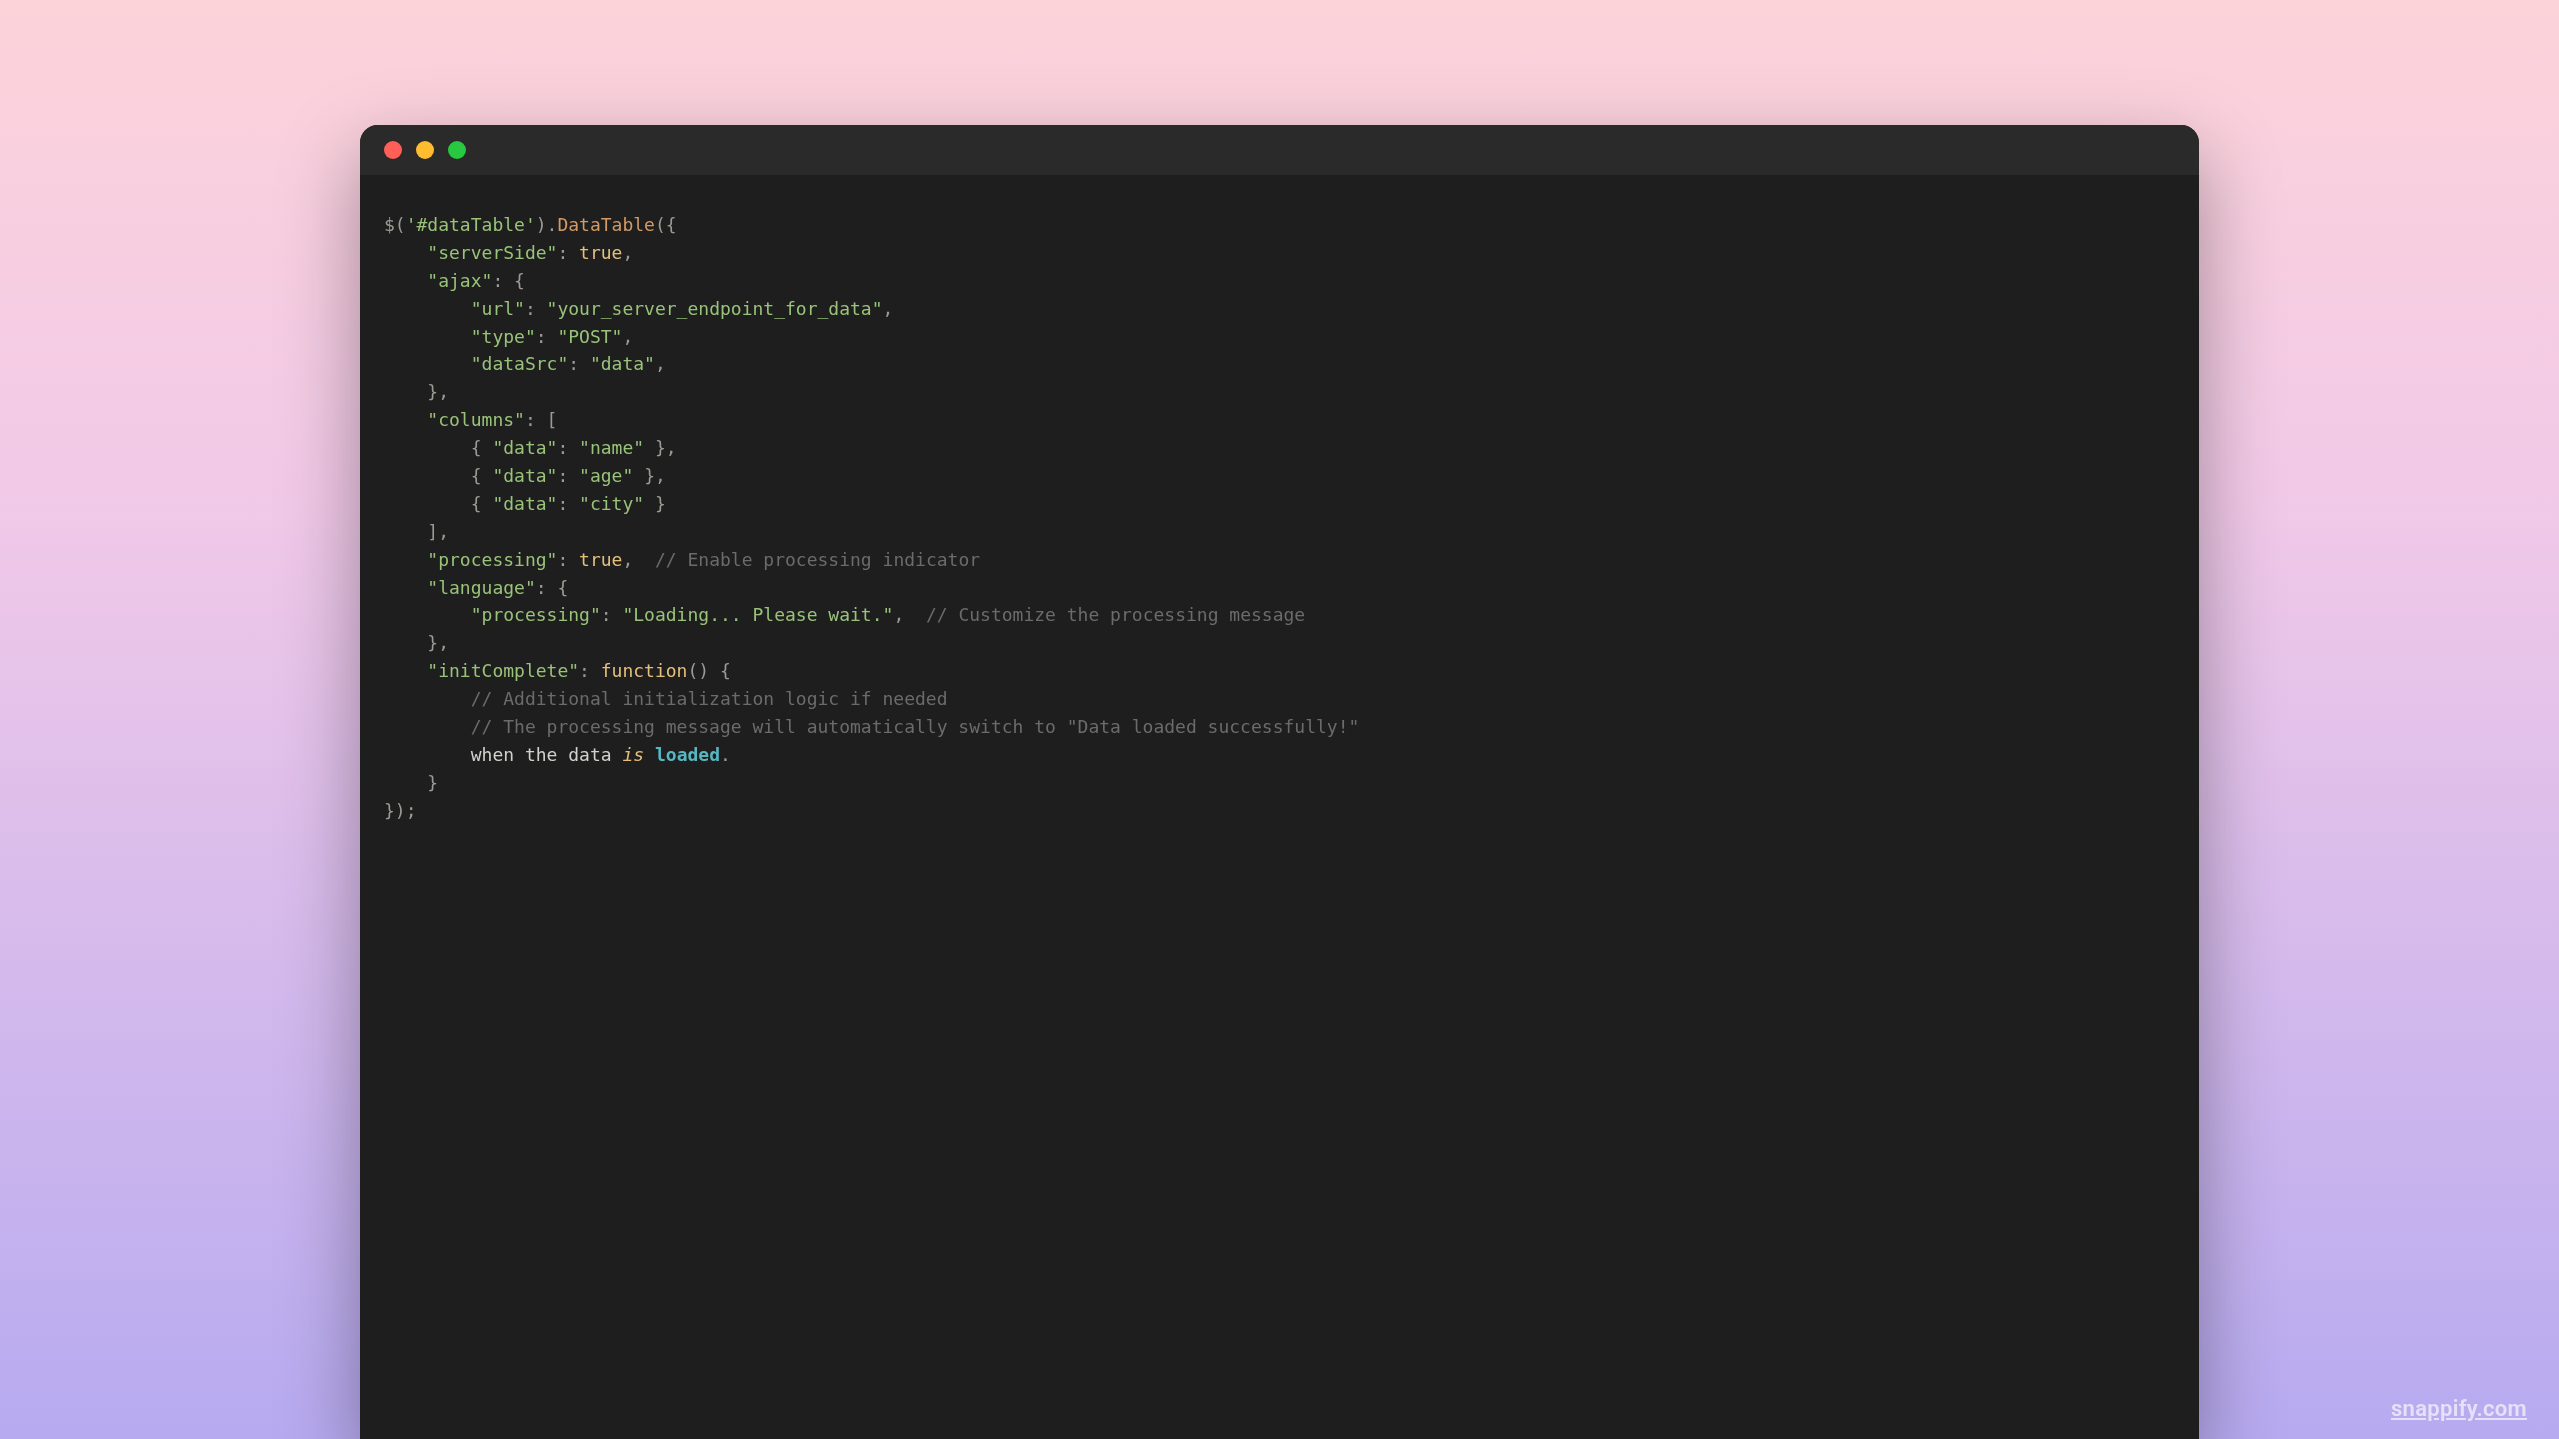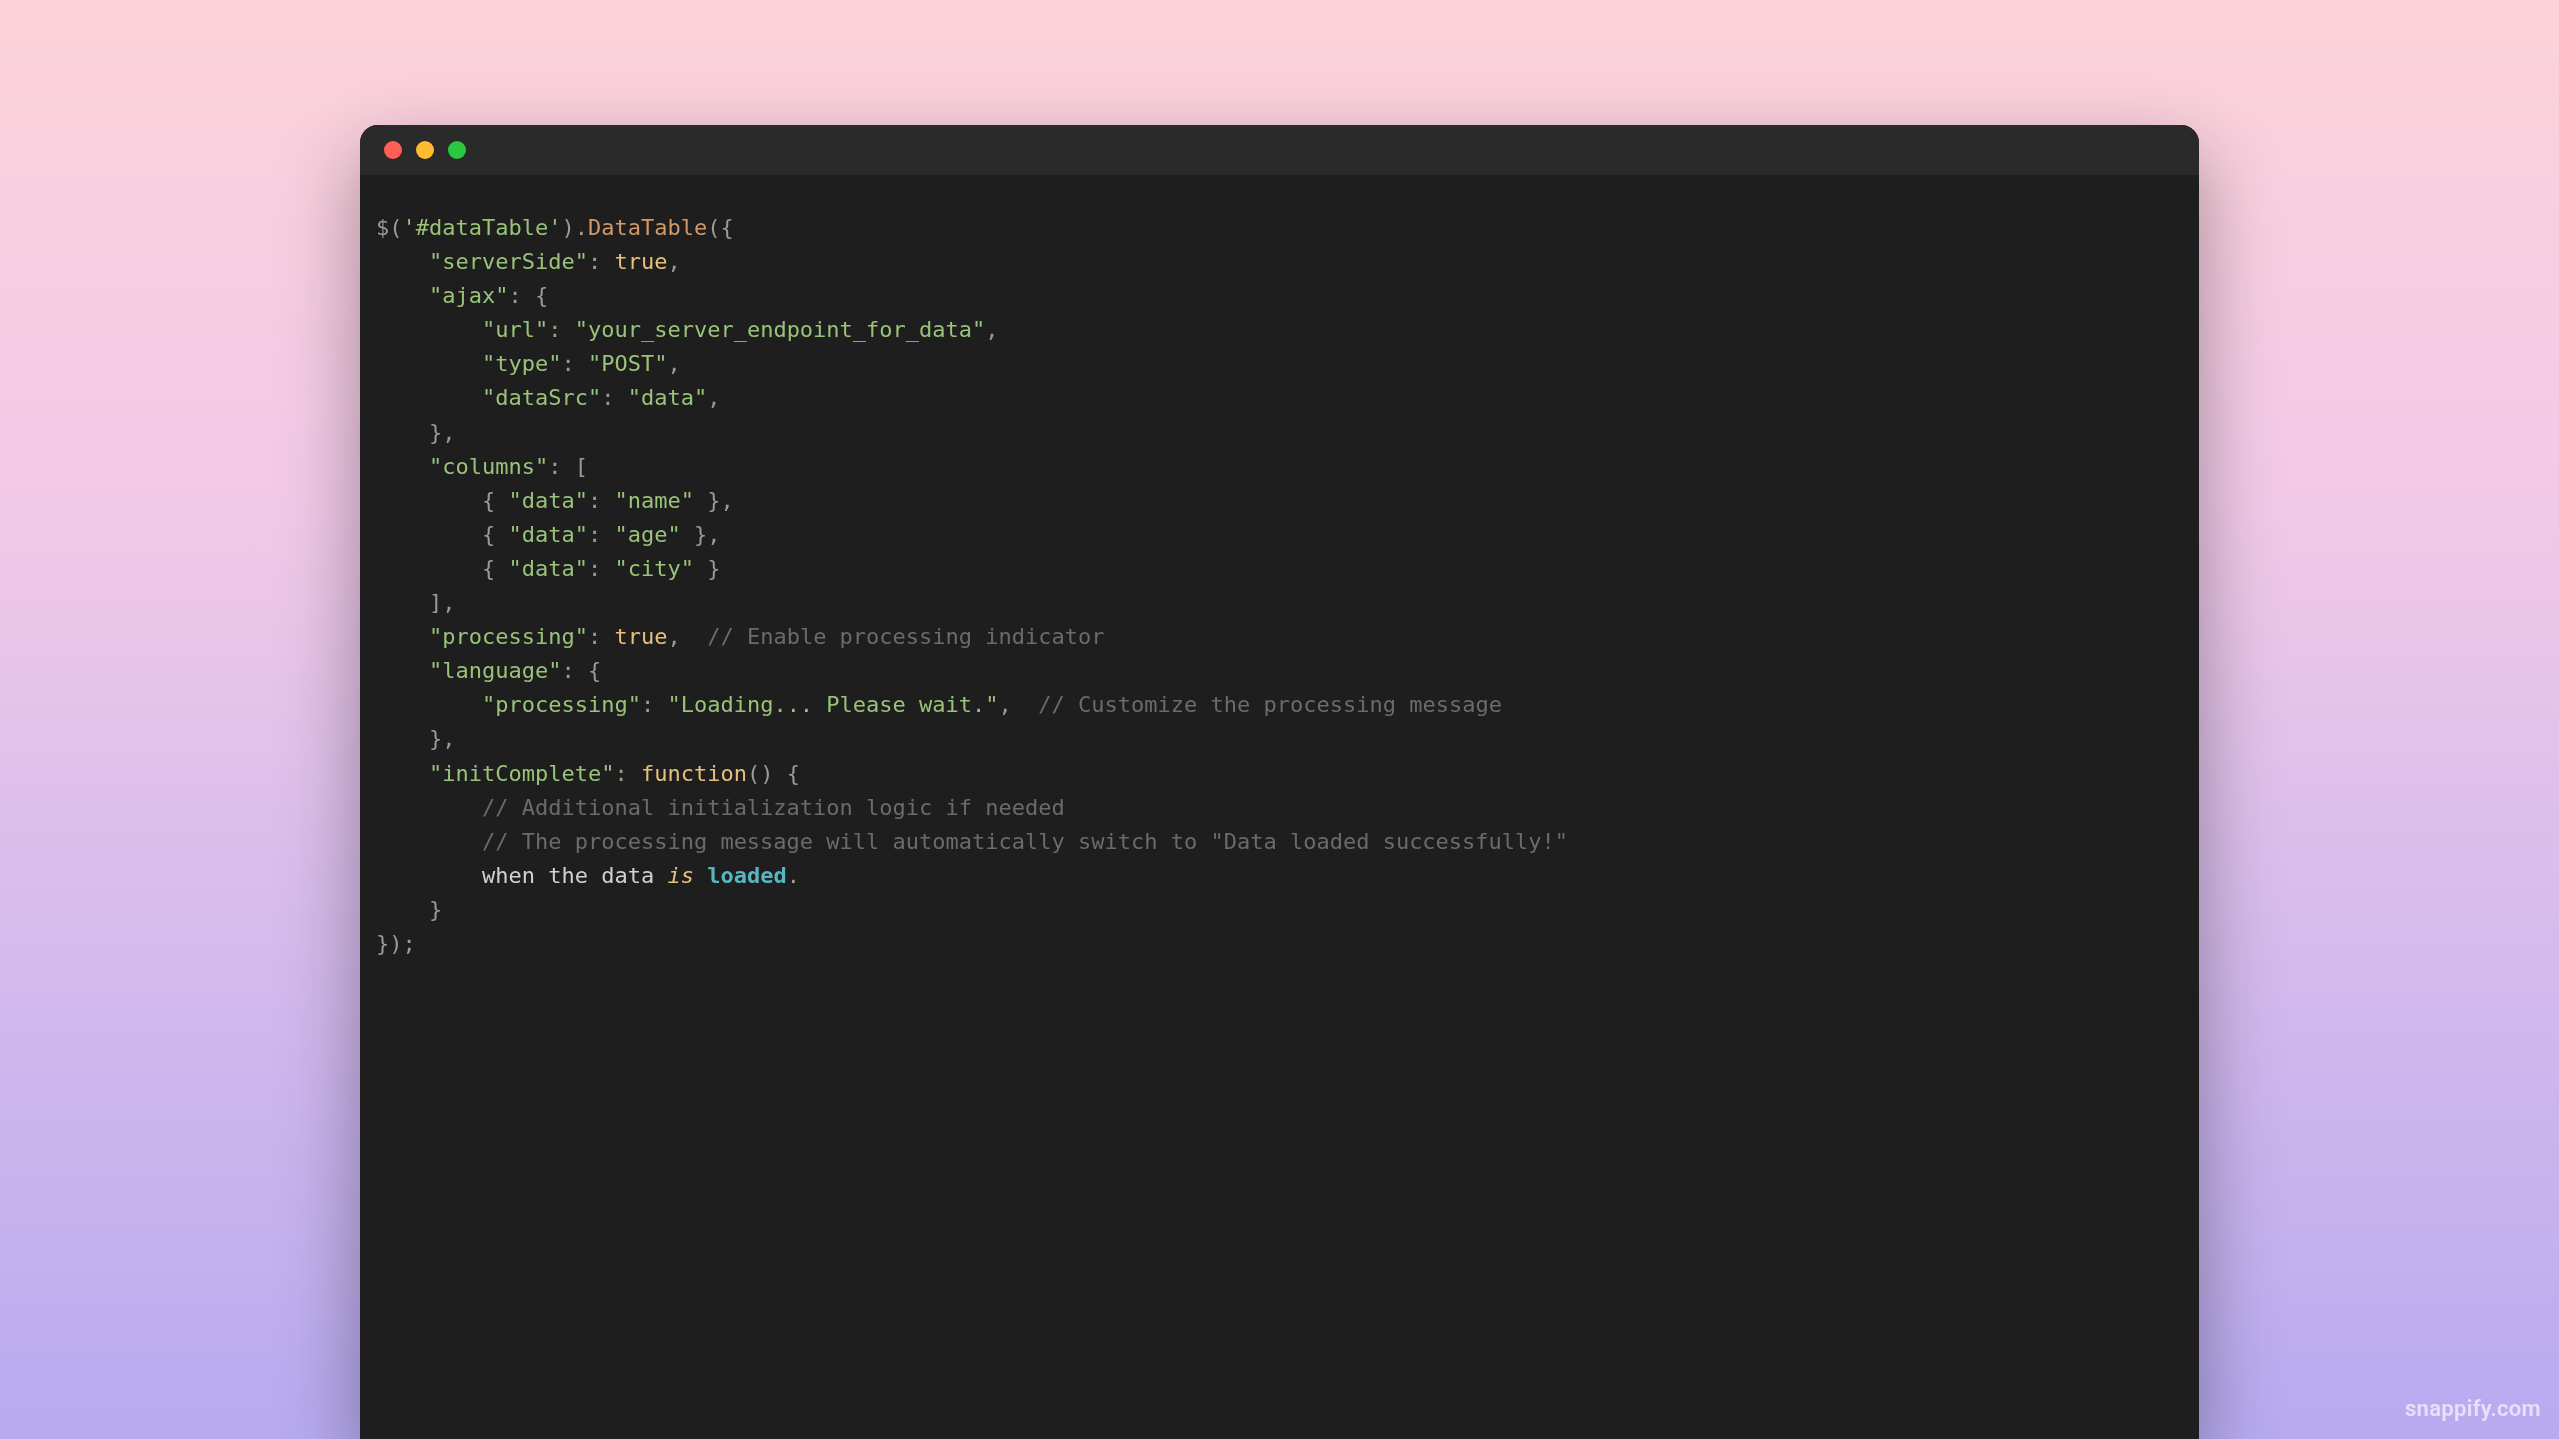--- a/index.html
+++ b/index.html
@@ -32,50 +32,51 @@
     gap: 14px;
   }
   .dot {
     width: 18px; height: 18px; border-radius: 50%;
   }
   .dot.red    { background: #ff5f57; }
   .dot.yellow { background: #febc2e; }
   .dot.green  { background: #28c840; }
 
   .code {
-    padding: 36px 16px;
-    font-size: 22px;
+    padding: 36px 24px;
+    font-size: 18px;
     line-height: 1.55;
     color: #d3d1cd;
     white-space: pre;
     overflow: auto;
   }
 
   
   .t-punc    { color: #9c9a93; }           
   .t-str     { color: #98c379; }           
   .t-sel     { color: #98c379; }           
   .t-key     { color: #98c379; }
   .t-kw      { color: #e5c07b; }           
   .t-is      { color: #e5c07b; font-style: italic; }
   .t-fn      { color: #e5c07b; }
   .t-call    { color: #d19a66; }           
   .t-ld      { color: #56b6c2; font-weight: 600; } 
   .t-cmt     { color: #6b6b6b; }
 
   .watermark {
     position: absolute;
-    right: 18px;
+    right: 32px;
     bottom: 18px;
     color: #ffffff;
     opacity: 0.65;
     font-family: -apple-system, "Segoe UI", Roboto, sans-serif;
     font-size: 22px;
     font-weight: 600;
     letter-spacing: 0.3px;
+    text-decoration: underline;
   }
 </style>
 </head>
 <body>
 
 <div class="window">
   <div class="titlebar">
     <span class="dot red"></span>
     <span class="dot yellow"></span>
     <span class="dot green"></span>

